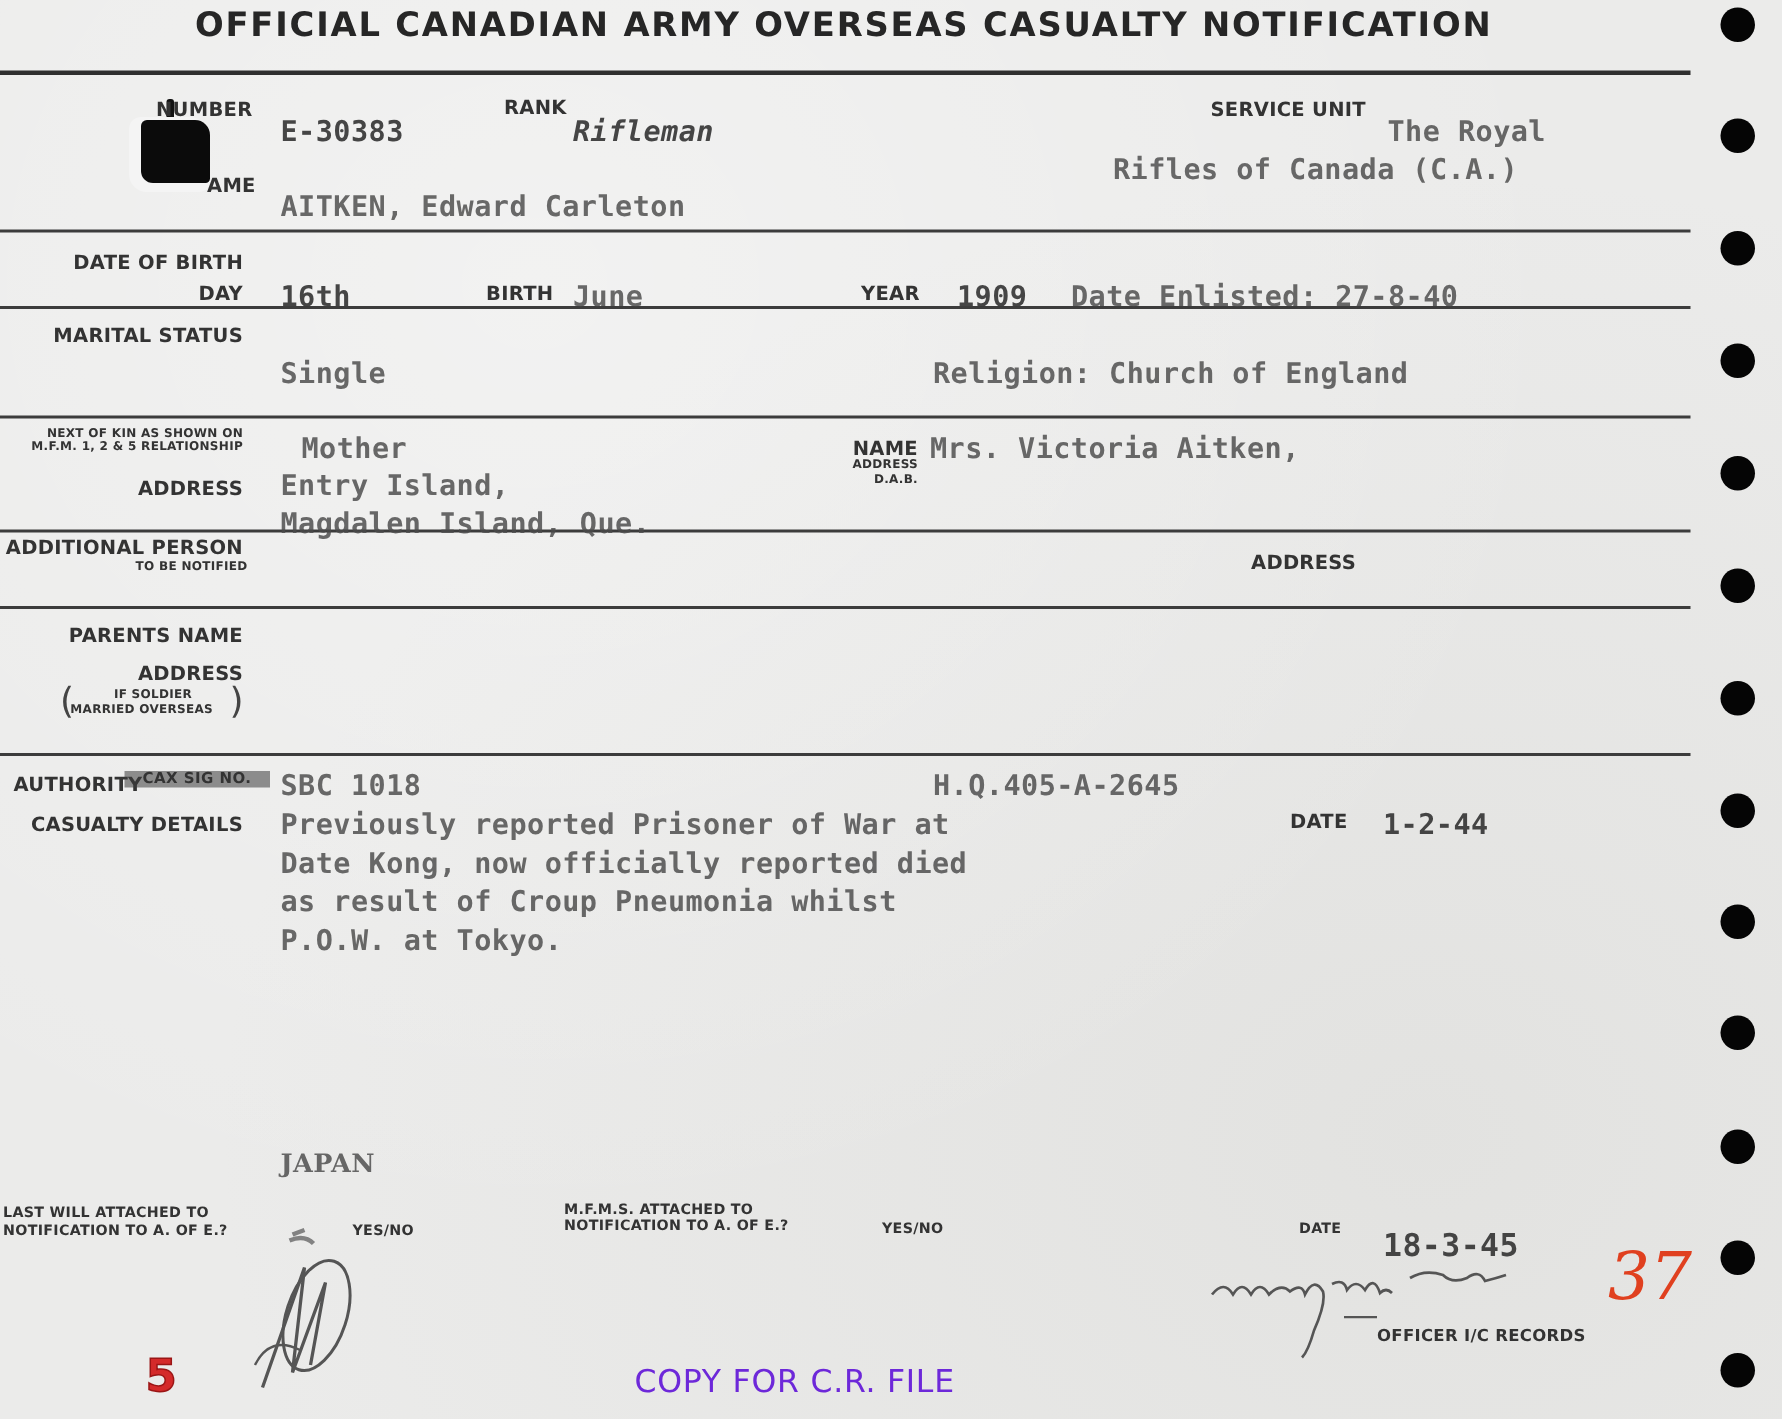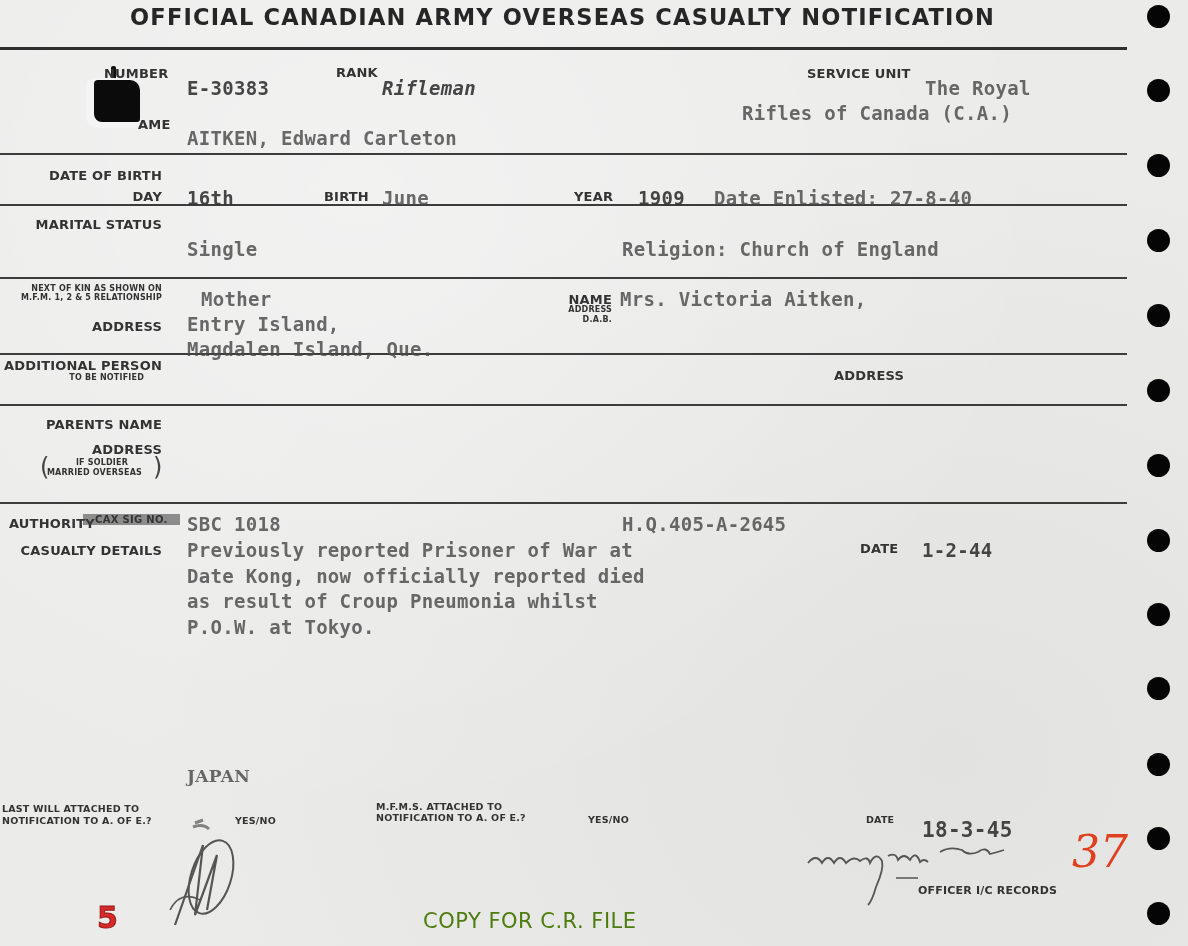--- a/index.html
+++ b/index.html
@@ -46,21 +46,21 @@
   .authority-struck {
     position:absolute; left:84px; top:512px; font-size:11px; font-weight:bold;
     color:#333; background:rgba(60,60,60,0.55); padding:0 12px; letter-spacing:0.3px;
   }
   .red-num {
     position:absolute; left:97px; top:900px; font-size:30px; font-weight:bold;
     color:#d42a2a; font-family:"DejaVu Sans", sans-serif;
     -webkit-text-stroke:1px #9a1515;
   }
   .copy-label {
-    position:absolute; left:423px; top:909px; font-size:21px; color:#4d7c0f;
+    position:absolute; left:423px; top:909px; font-size:21px; color:#6d28d9;
     font-family:"DejaVu Sans", sans-serif; letter-spacing:0.5px;
   }
   .red-hand {
     position:absolute; left:1072px; top:826px; font-size:44px; color:#e0401f;
     font-family:"DejaVu Serif", serif; font-style:italic;
   }
   svg.sig { position:absolute; }
 </style>
 </head>
 <body>
@@ -129,21 +129,21 @@
   <div class="tw" style="left:187px; top:313px;">Entry Island,</div>
   <div class="tw" style="left:187px; top:338px;">Magdalen Island, Que.</div>
   <div class="lbl r" style="left:560px; top:292px; width:52px;">NAME</div>
   <div class="lbl tiny r" style="left:560px; top:305px; width:52px;">ADDRESS</div>
   <div class="lbl tiny r" style="left:560px; top:315px; width:52px;">D.A.B.</div>
   <div class="tw" style="left:620px; top:288px;">Mrs. Victoria Aitken,</div>
 </section>
 
 <section>
   <div class="lbl r" style="left:0px; top:358px; width:162px;">ADDITIONAL PERSON</div>
-  <div class="lbl tiny r" style="left:0px; top:373px; width:144px;">TO BE NOTIFIED</div>
+  <div class="lbl tiny r" style="left:0px; top:373px; width:165px;">TO BE NOTIFIED</div>
   <div class="lbl" style="left:834px; top:368px;">ADDRESS</div>
 </section>
 
 <section>
   <div class="lbl r" style="left:20px; top:417px; width:142px;">PARENTS NAME</div>
   <div class="lbl r" style="left:60px; top:442px; width:102px;">ADDRESS</div>
   <div class="abs" style="left:40px; top:456px; width:124px; height:28px;">
     <span class="abs" style="left:0; top:-3px; font-size:24px; color:#444; font-family:'DejaVu Sans',sans-serif;">(</span>
     <div class="lbl tiny" style="left:10px; top:2px; width:104px; text-align:center;">IF SOLDIER</div>
     <div class="lbl tiny" style="left:4px; top:12px; width:98px; text-align:right;">MARRIED OVERSEAS</div>

